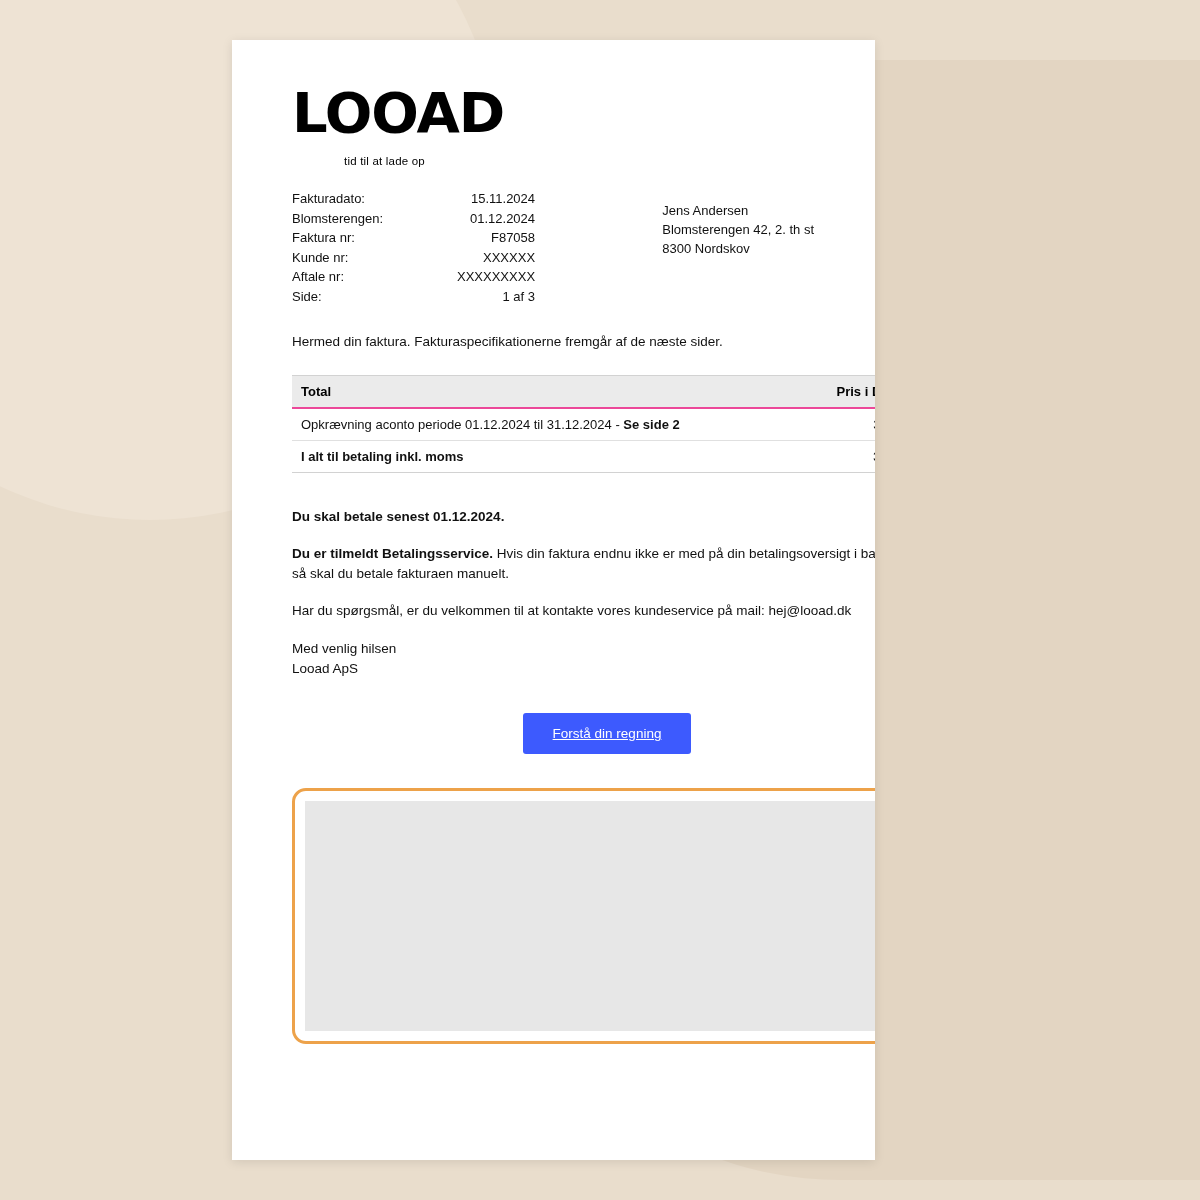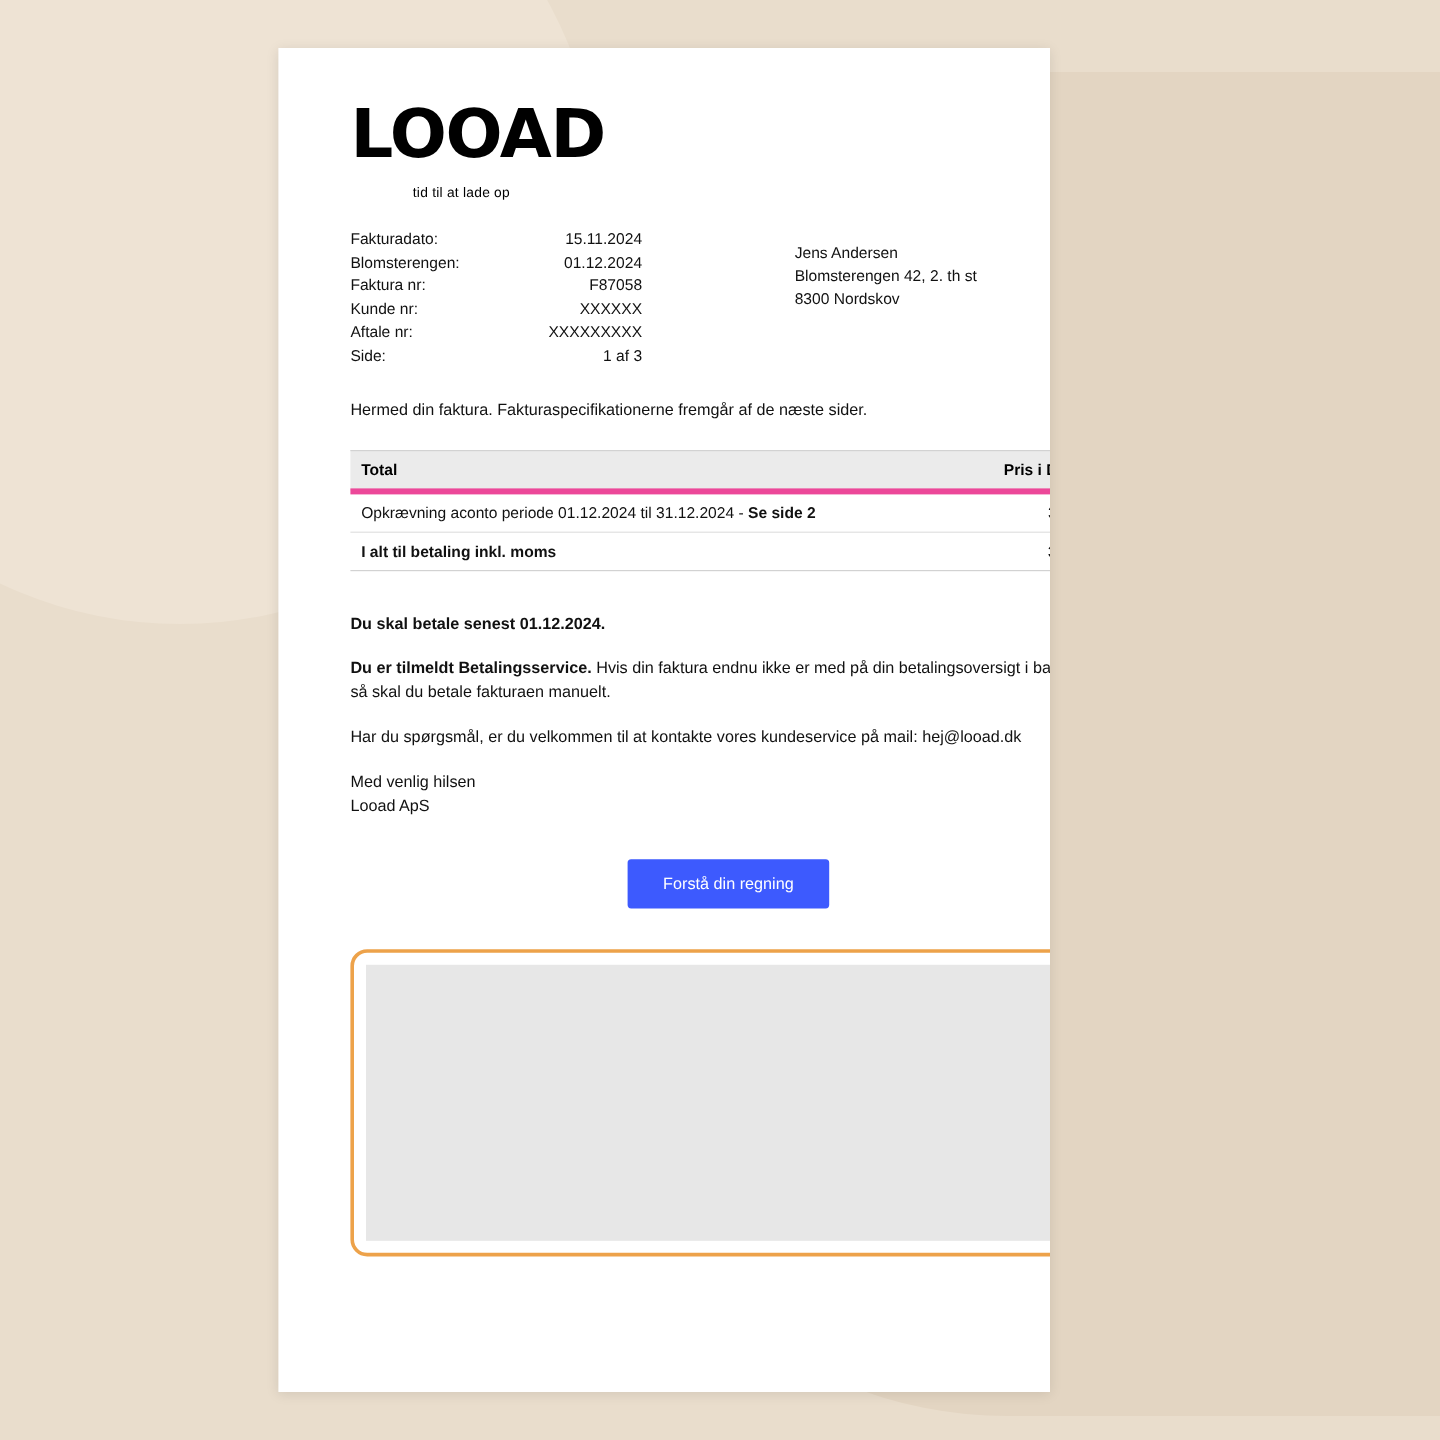--- a/index.html
+++ b/index.html
@@ -122,21 +122,21 @@
     border-collapse: collapse;
     margin: 22px 0 6px 0;
     font-size: 13px;
   }
   table.totals thead th {
     background: #ebebeb;
     font-weight: bold;
     text-align: left;
     padding: 8px 9px;
     border-top: 1px solid #d2d2d2;
-    border-bottom: 5px solid #ec4899;
+    border-bottom: 2px solid #ec4899;
     font-size: 13px;
   }
   table.totals thead th.amt {
     text-align: center;
   }
   table.totals tbody td {
     padding: 8px 9px;
     border-bottom: 1px solid #e0e0e0;
     color: #111;
   }
@@ -256,21 +256,21 @@
       <p class="para bold">Du skal betale senest 01.12.2024.</p>
       <p class="para"><span class="bold">Du er tilmeldt Betalingsservice.</span><span> Hvis din faktura endnu ikke er med på din betalingsoversigt i banken, så skal du betale fakturaen manuelt.</span></p>
       <p class="para">Har du spørgsmål, er du velkommen til at kontakte vores kundeservice på mail: hej@looad.dk</p>
       <p class="para">
         <span>Med venlig hilsen</span><br>
         <span>Looad ApS</span>
       </p>
     </div>
 
     <div class="btn-row">
-      <button class="cta-button" style="background: rgb(61, 90, 254);">Forstå din regning</button>
+      <button class="cta-button" style="background: rgb(61, 90, 254); text-decoration: underline;">Forstå din regning</button>
     </div>
 
     <div class="highlight-box" style="border-color: rgb(237, 162, 74);">
       <div class="placeholder-area"></div>
     </div>
 
   </div>
 </div>
 
 </body></html>

